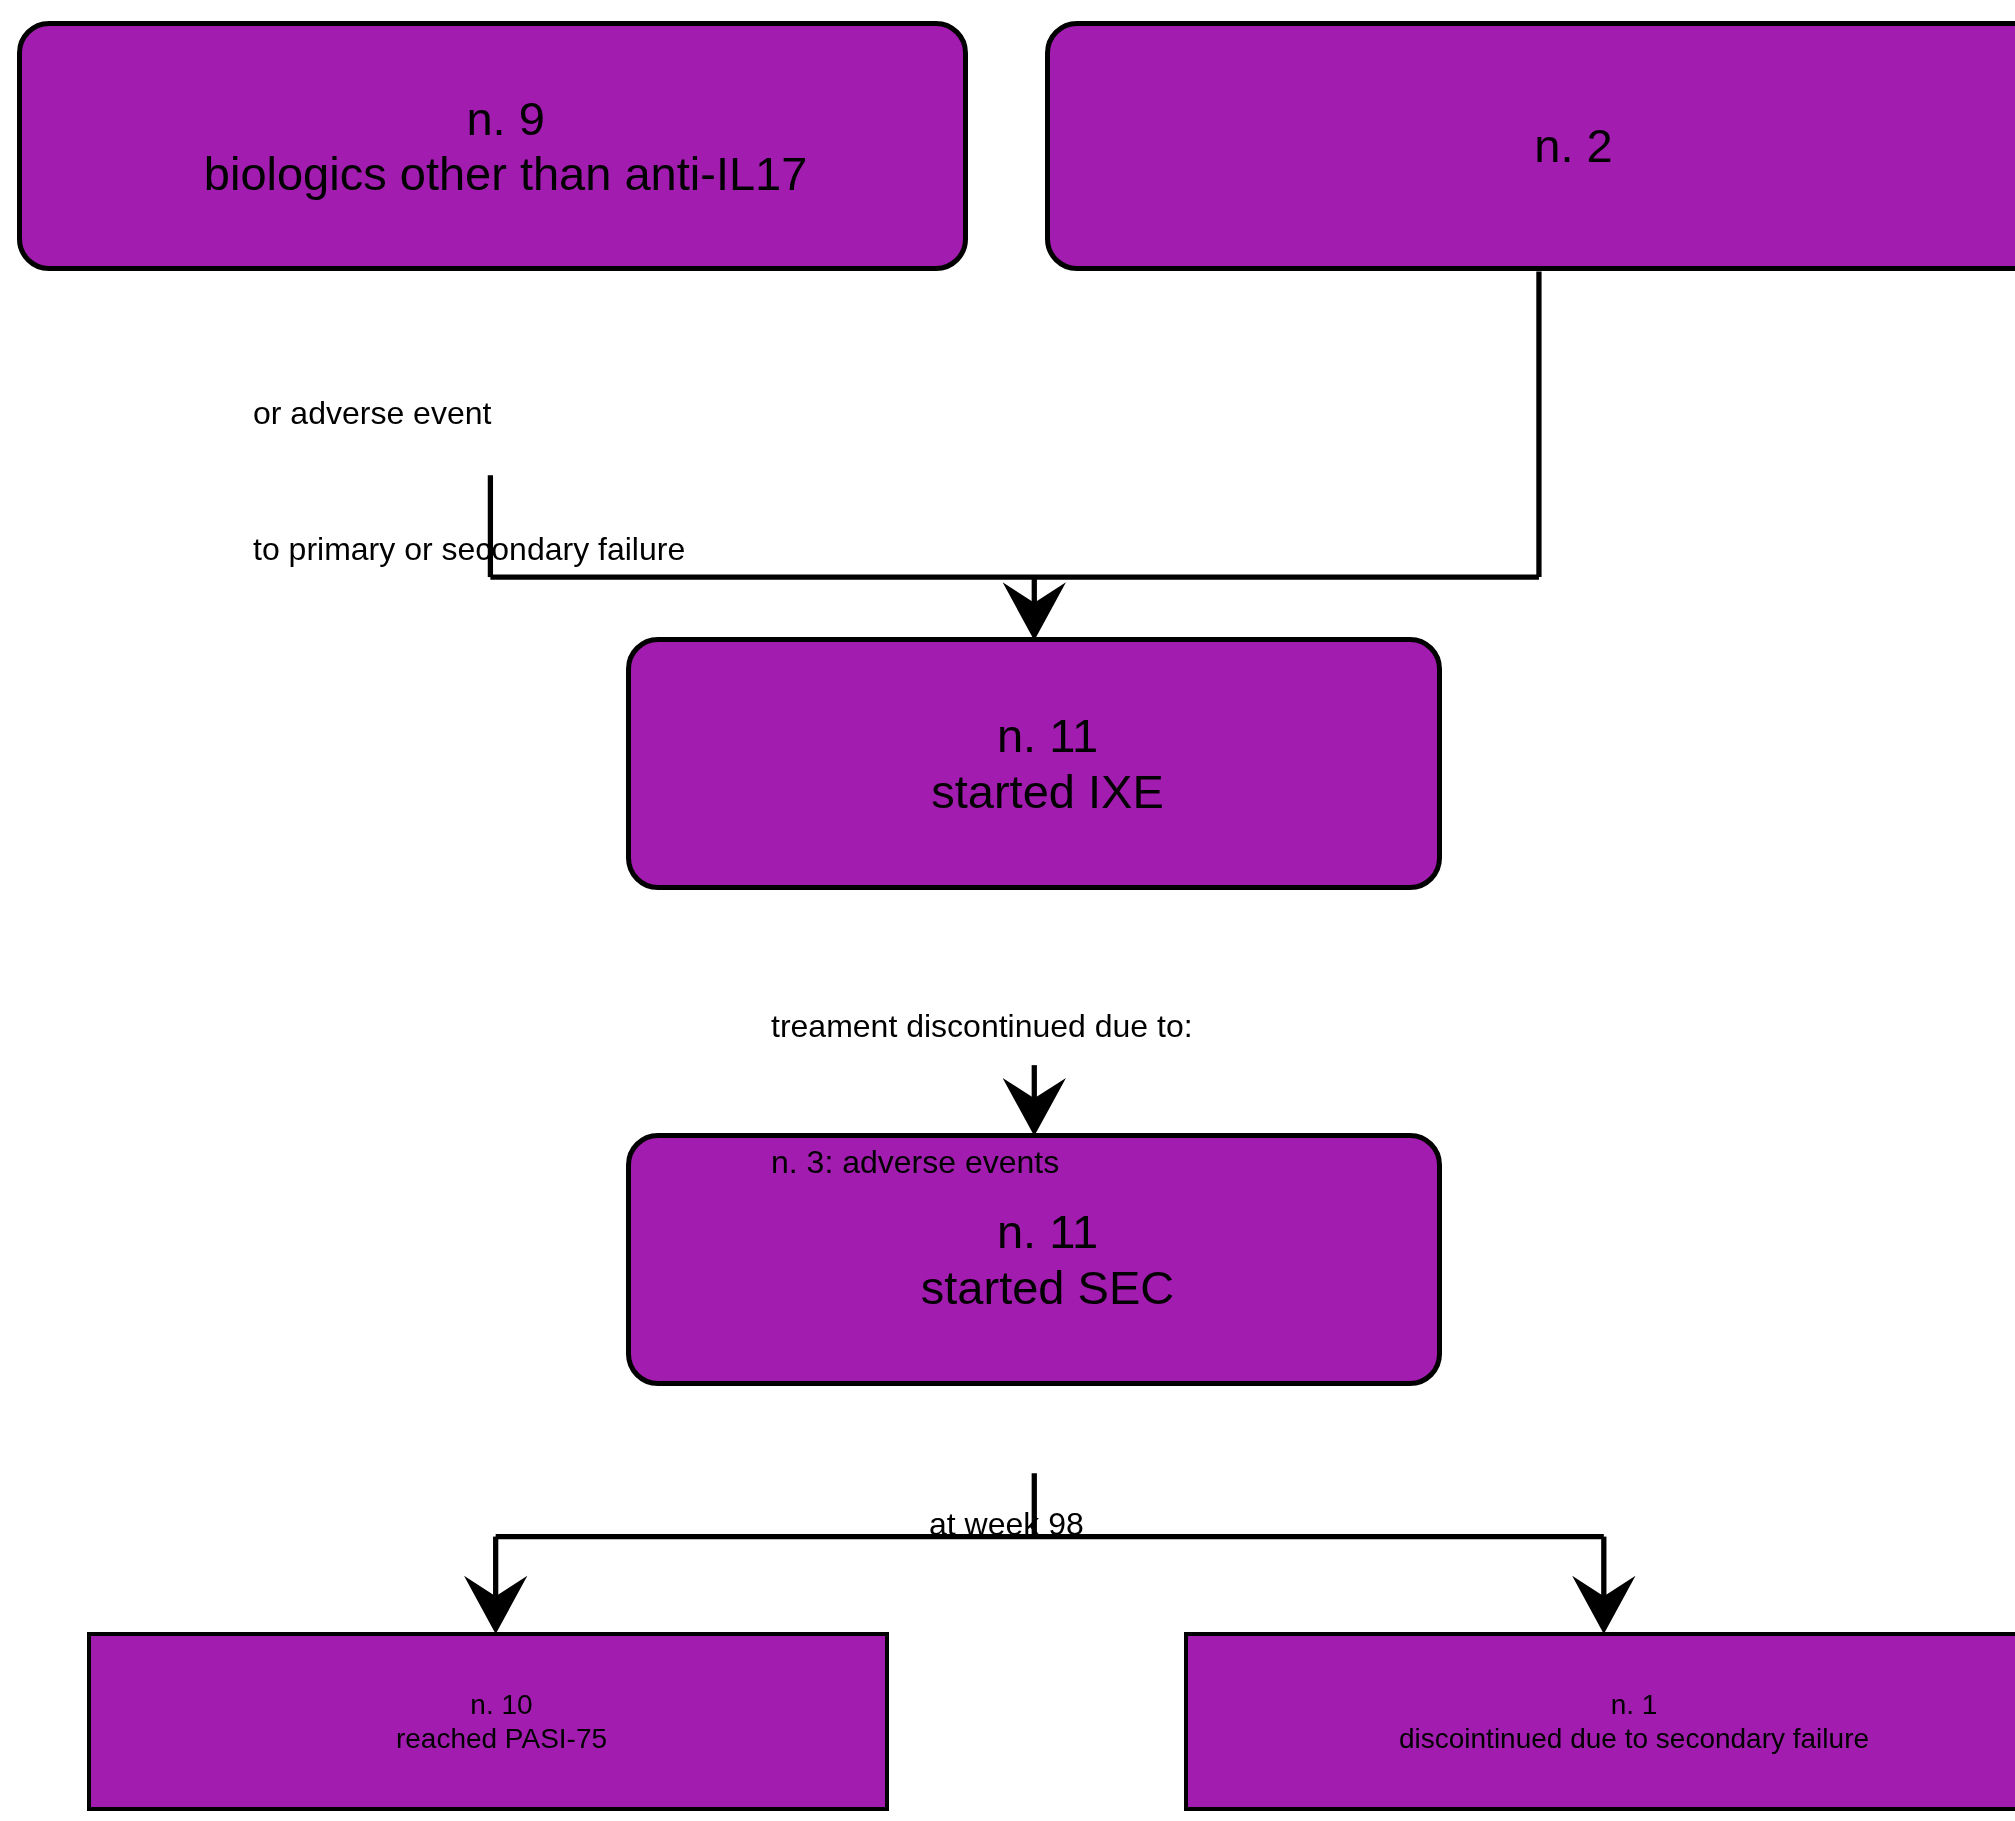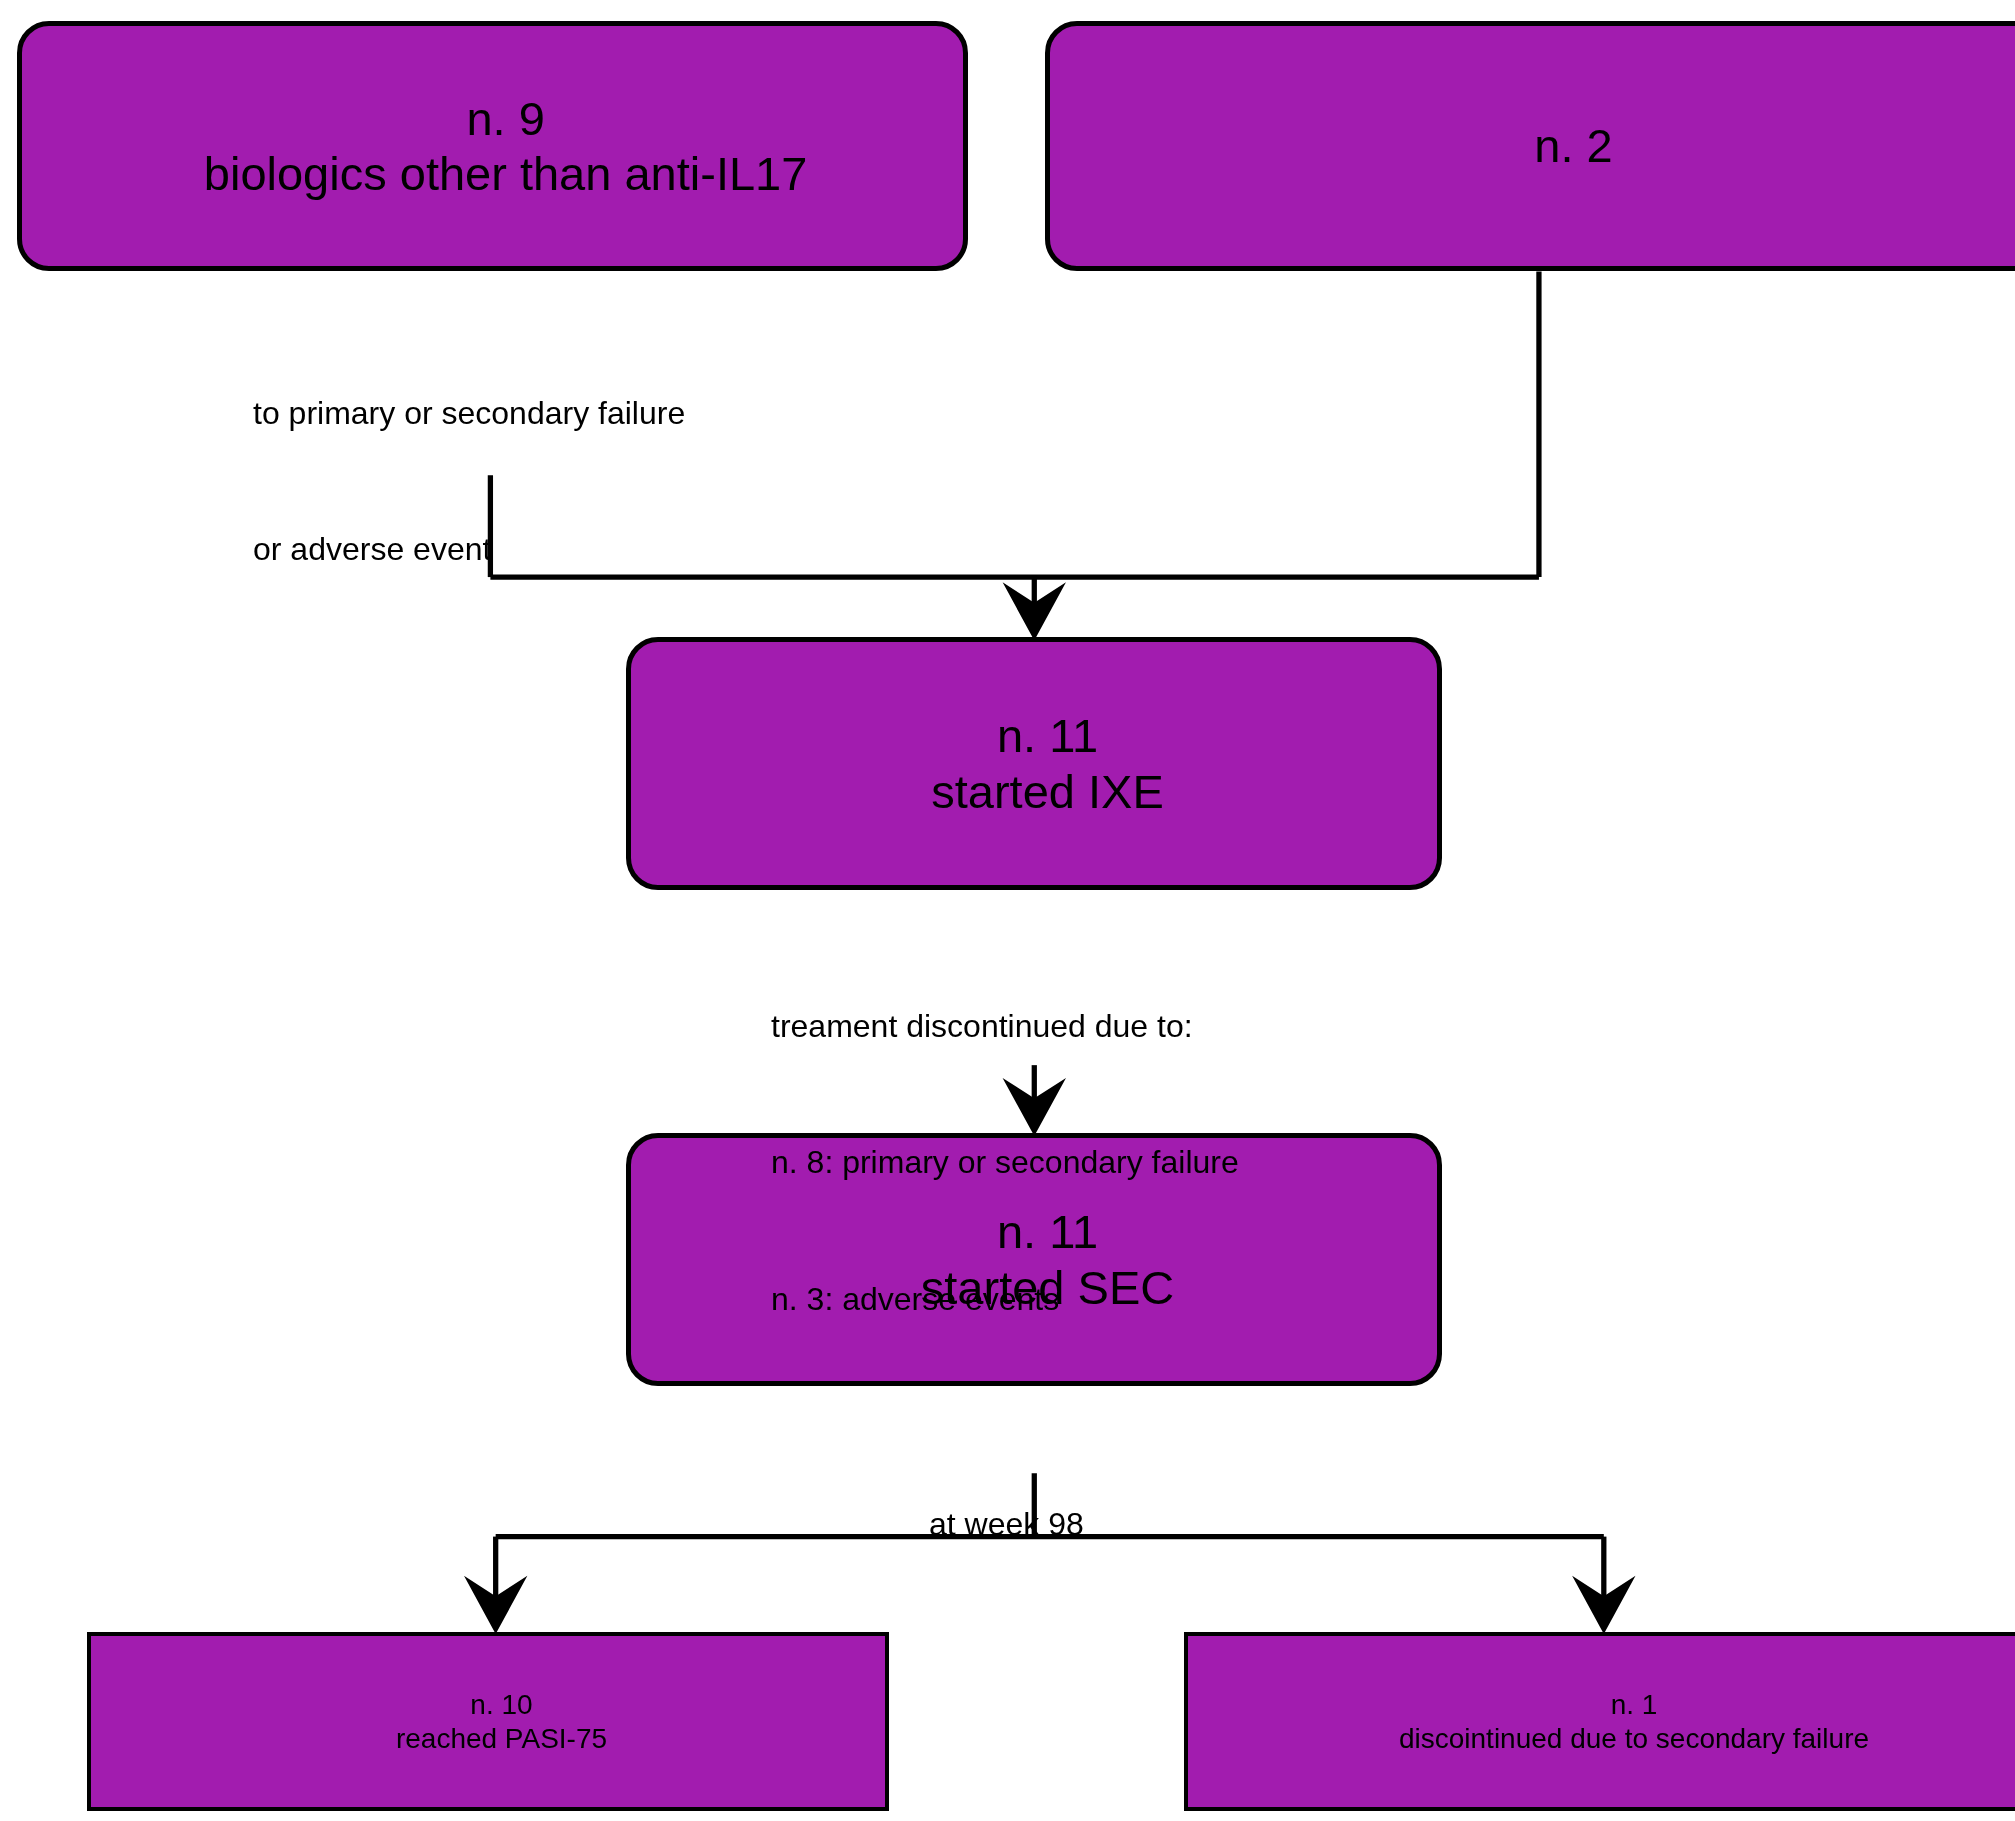--- a/index.html
+++ b/index.html
@@ -148,27 +148,26 @@
     <span class="node-line">n. 10</span>
     <span class="node-line">reached PASI-75</span>
   </div>
 
   <div class="node square" id="node-discontinued">
     <span class="node-line">n. 1</span>
     <span class="node-line">discointinued due to secondary failure</span>
   </div>
 
   <div class="annotation" id="ann-discontinued-top">
+    <span class="ann-line">or adverse event</span>
     <span class="ann-line">to primary or secondary failure</span>
-    <span class="ann-line">or adverse event</span>
   </div>
 
   <div class="annotation" id="ann-discontinued-mid">
     <span class="ann-line">treament discontinued due to:</span>
-    <span class="ann-line">n. 8: primary or secondary failure</span>
     <span class="ann-line">n. 3: adverse events</span>
   </div>
 
   <div class="annotation" id="ann-at-week">
     <span class="ann-line">at week 98</span>
   </div>
 
 </div>
 
 

